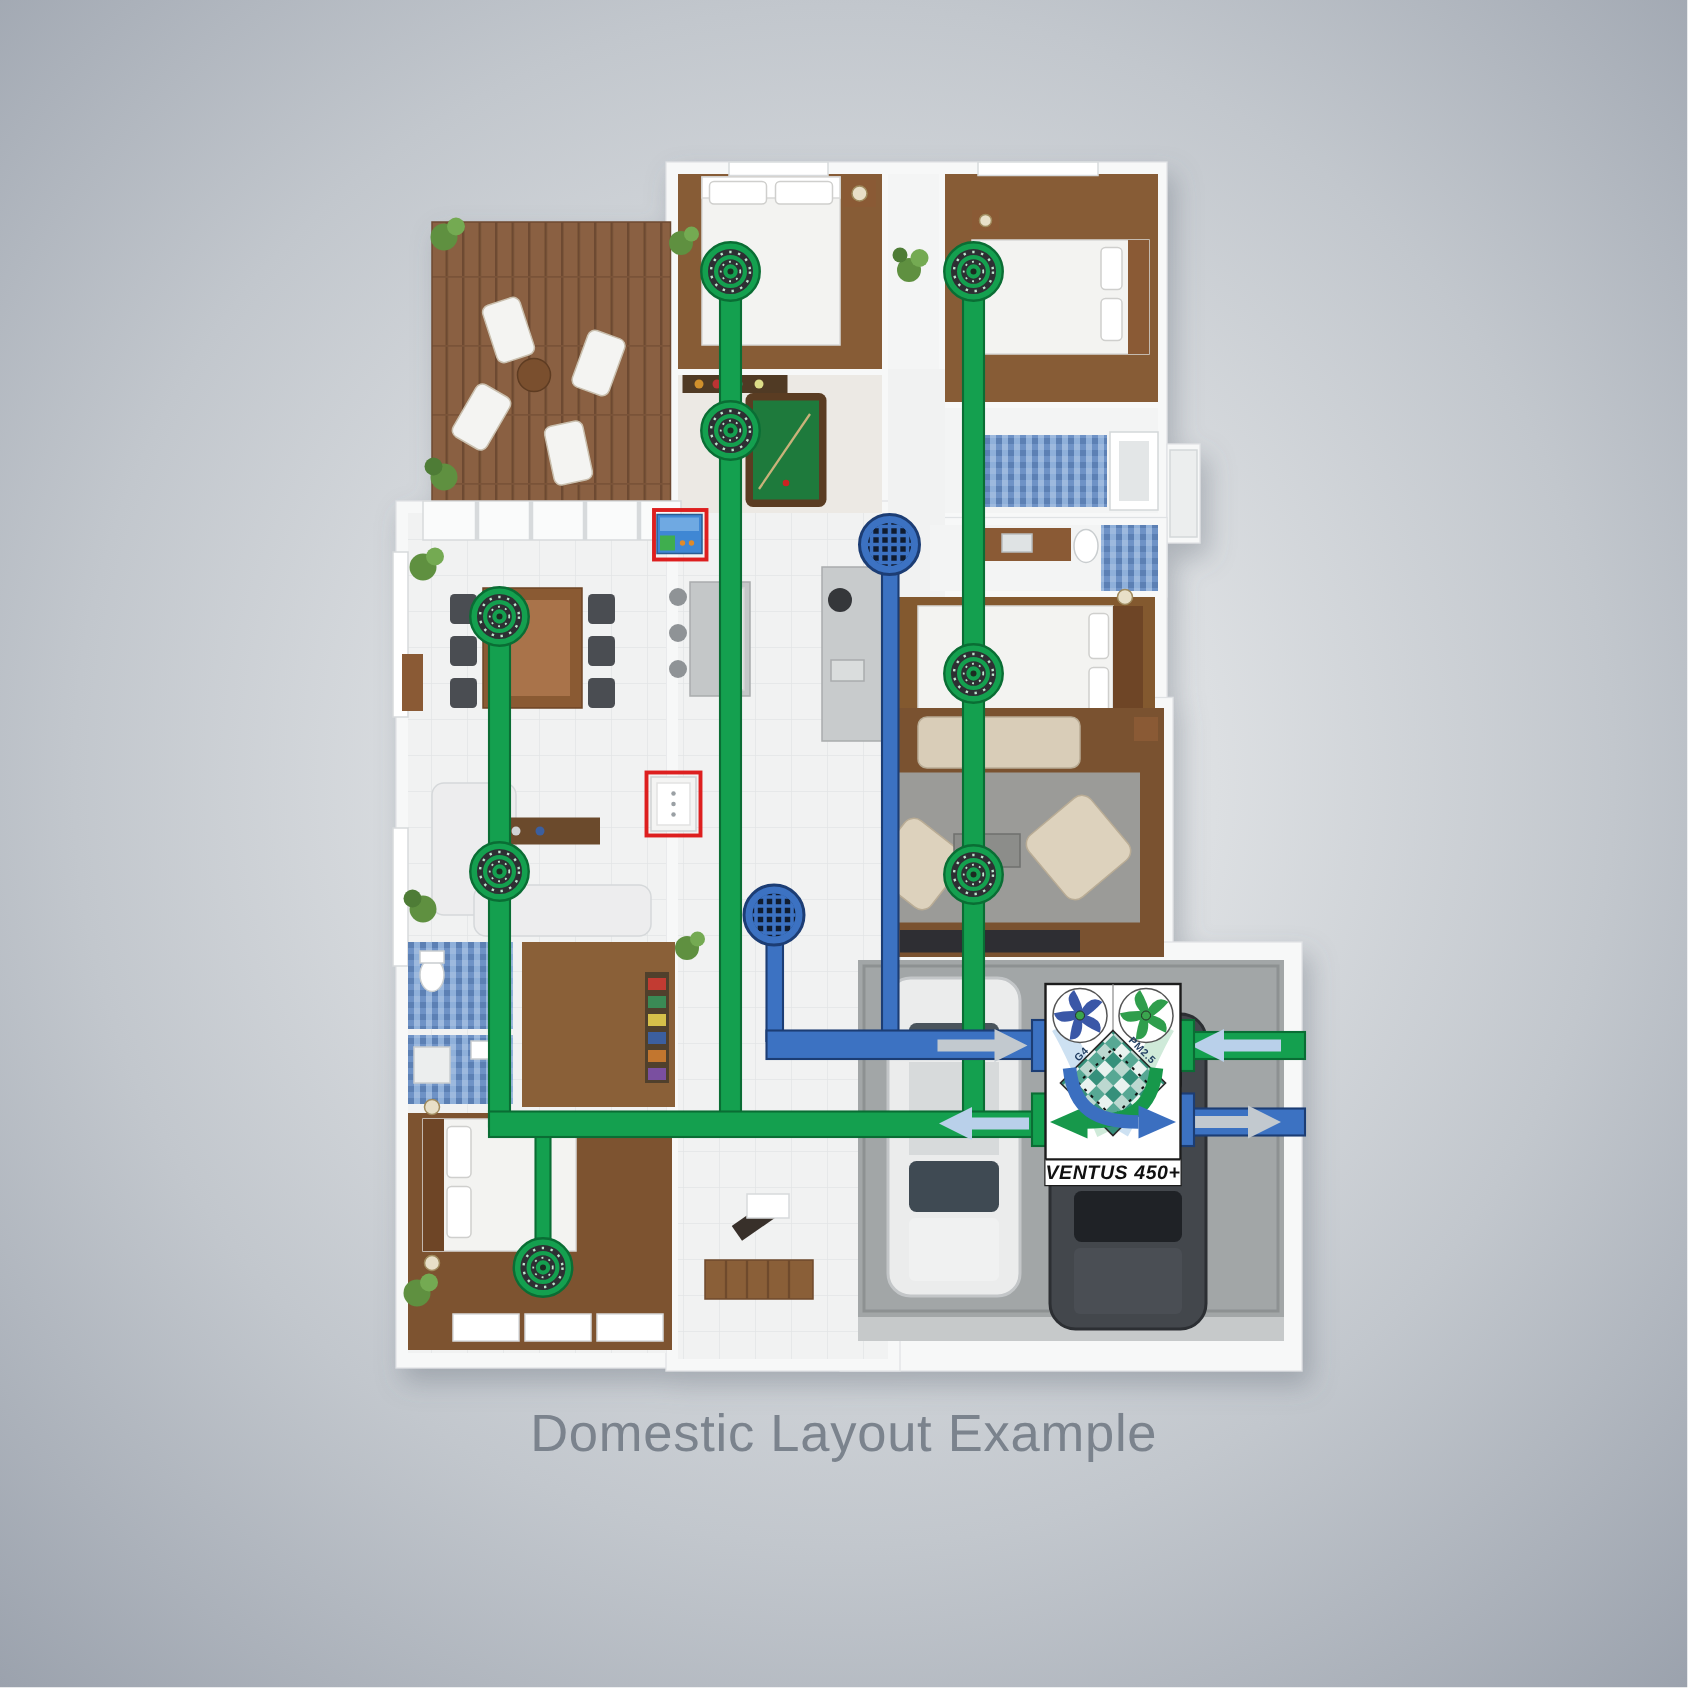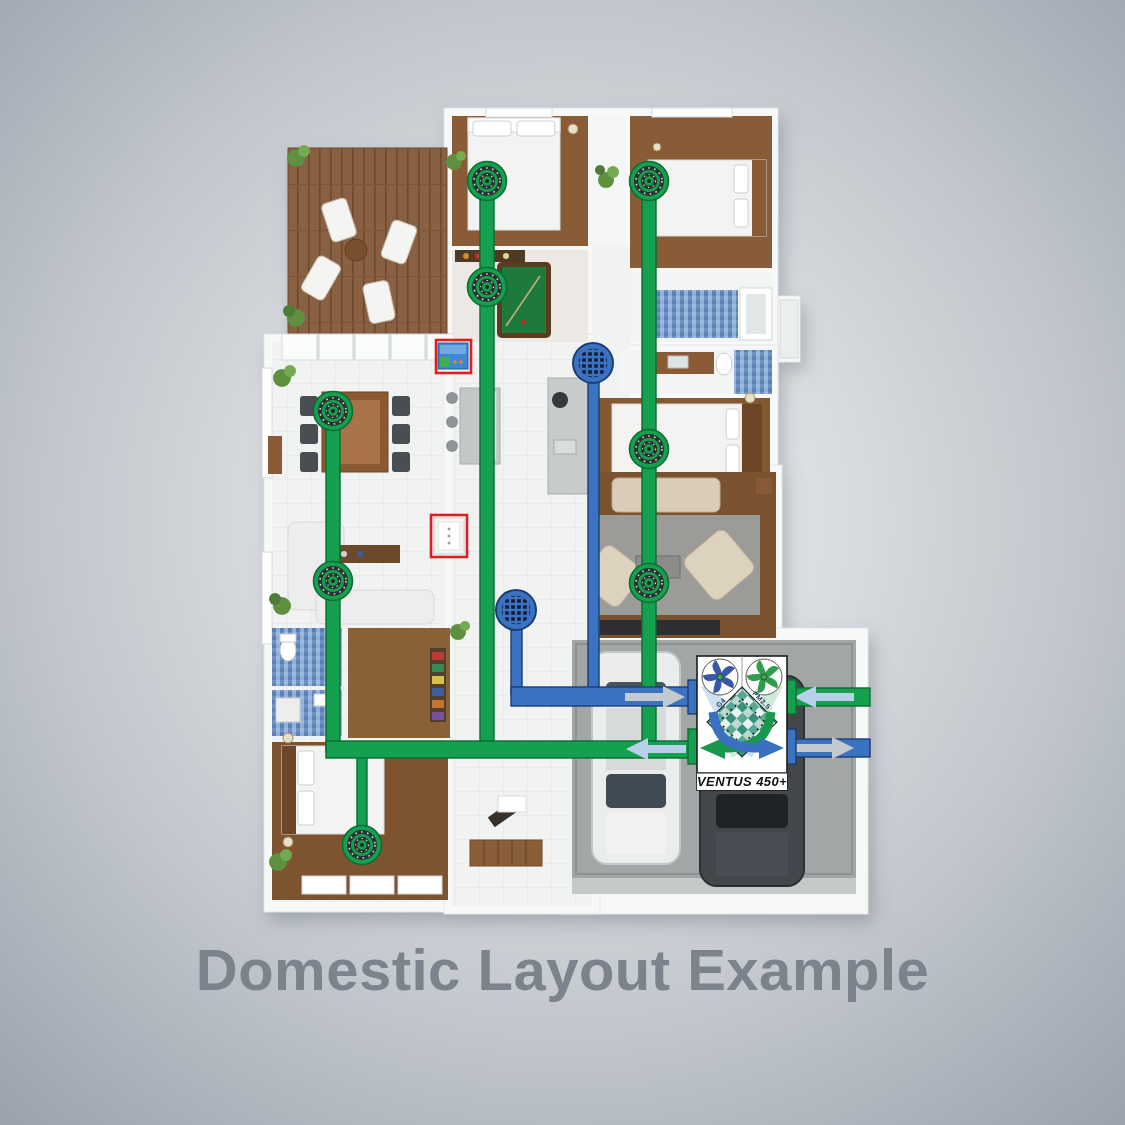--- a/index.html
+++ b/index.html
@@ -4,21 +4,21 @@
 <style>
   html,body{margin:0;padding:0;}
   body{font-family:"Liberation Sans",sans-serif;}
   .stage{
     position:relative;width:1125px;height:1125px;overflow:hidden;
     background:radial-gradient(circle at 50% 46%, #eceeef 0%, #dcdfe2 30%, #c2c7cd 62%, #9ba2ad 100%);
   }
   .stage svg{position:absolute;left:0;top:0;}
   .title{
     position:absolute;left:0;top:936px;width:1125px;text-align:center;
-    font-size:58px;font-weight:700;letter-spacing:0.5px;color:#7b838d;
+    font-size:35px;font-weight:400;letter-spacing:0.5px;color:#7b838d;
   }
   .hru-label{font-size:13px;font-weight:bold;font-style:italic;letter-spacing:0.4px;fill:#101010;}
   .hx-filter{font-size:7px;font-weight:bold;fill:#1d3a5e;letter-spacing:0.4px;}
   .wall{fill:#f7f8f8;stroke:#dfe2e4;stroke-width:0.8;}
 </style>
 </head>
 <body>
 
 <div class="stage">
 <svg width="1125" height="1125" viewBox="0 0 1125 1125">

